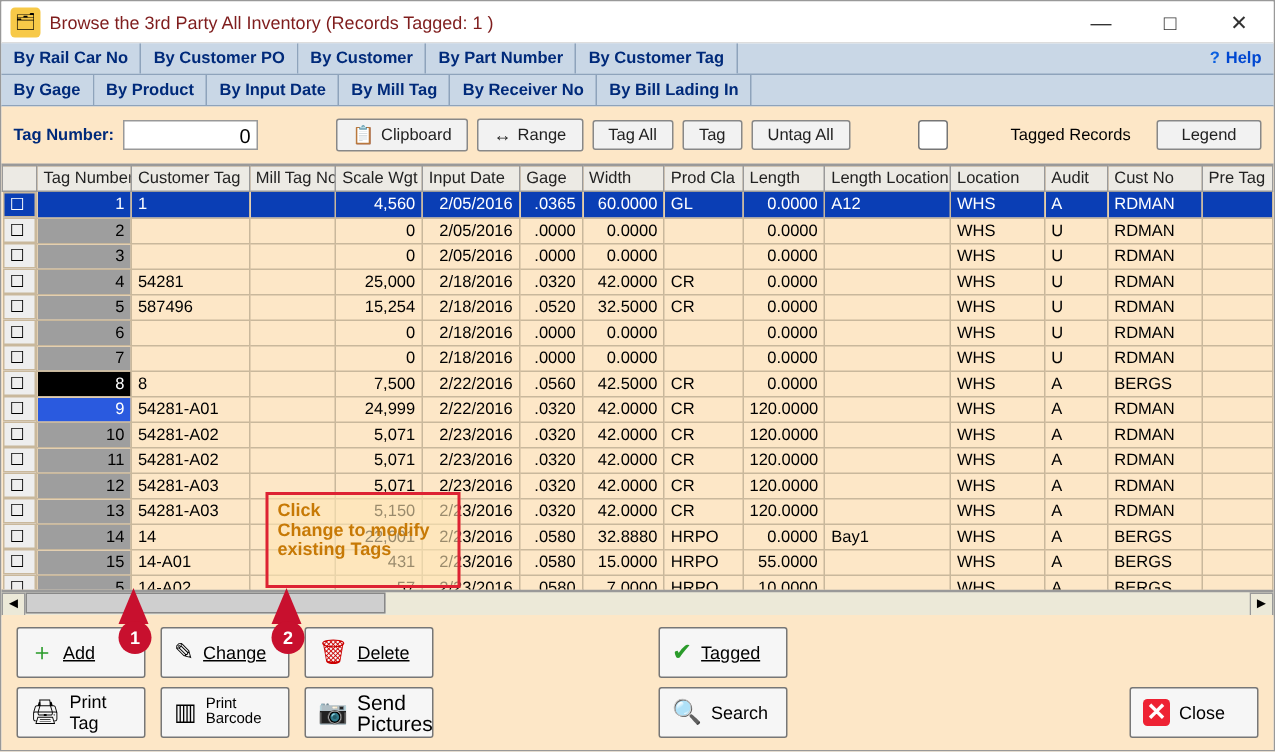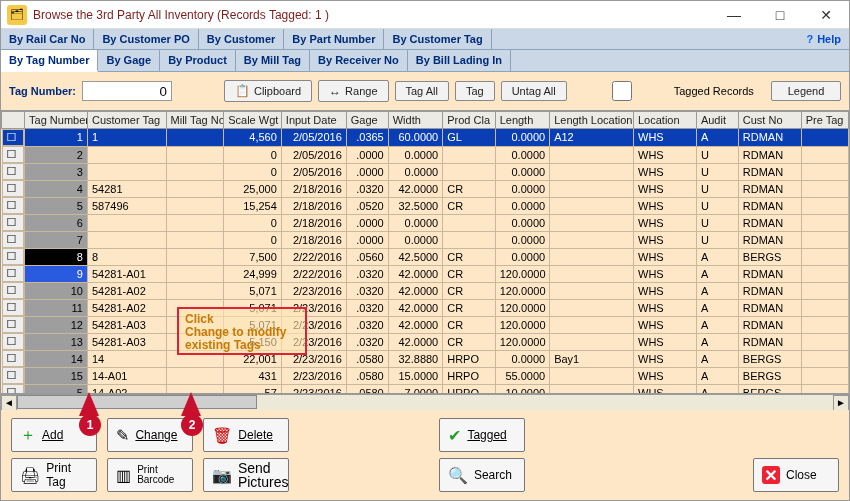--- a/index.html
+++ b/index.html
@@ -76,23 +76,23 @@
     <div class="tab">By Customer PO</div>
     <div class="tab">By Customer</div>
     <div class="tab">By Part Number</div>
     <div class="tab">By Customer Tag</div>
     <div class="help">
         <span style="color:#0a5fe0">?</span>
         <span>Help</span>
       </div>
   </div>
   <div class="tabrow">
-    <div class="tab active">By Tag Number</div>
     <div class="tab">By Gage</div>
     <div class="tab">By Product</div>
+    <div class="tab">By Input Date</div>
     <div class="tab">By Mill Tag</div>
     <div class="tab">By Receiver No</div>
     <div class="tab">By Bill Lading In</div>
   </div>
 
   <div class="toolbar">
     <label>Tag Number:</label>
     <input value="0" style="">
     <span style="flex:0 0 40px"></span>
     <div class="btn">
@@ -428,21 +428,21 @@
             <td class="num">10.0000</td>
             <td></td>
             <td>WHS</td>
             <td>A</td>
             <td>BERGS</td>
             <td></td>
           </tr>
         </tbody>
     </table>
 
-    <div class="callout" style="left:176px; top:196px; width:130px; height:48px;">
+    <div class="callout" style="left:176px; top:218px; width:130px; height:64px;">
       <span>Click</span><br>
       <span>Change to modify</span><br>
       <span>existing Tags</span>
     </div>
   </div>
 
   <div class="hscroll">
     <div class="arrow">◄</div>
     <div class="track">
         <div class="thumb"></div>

